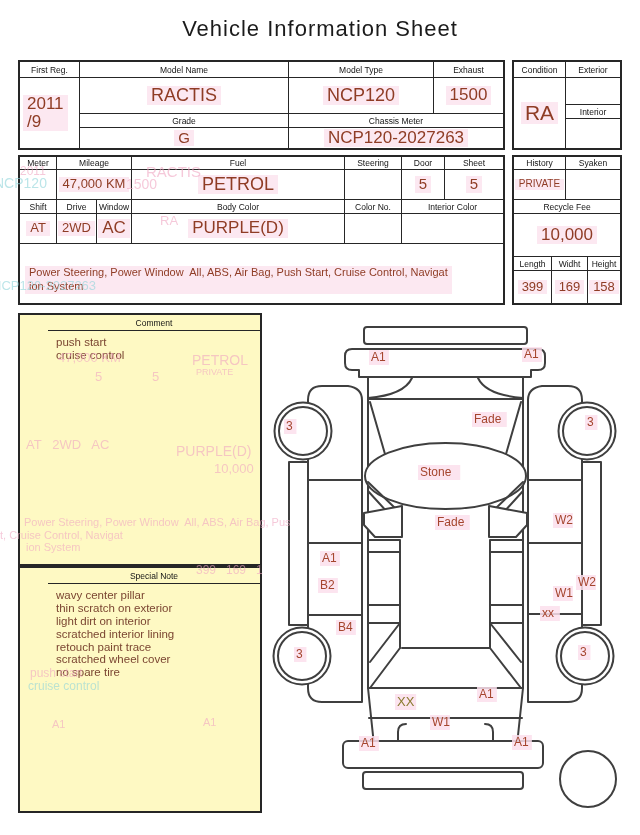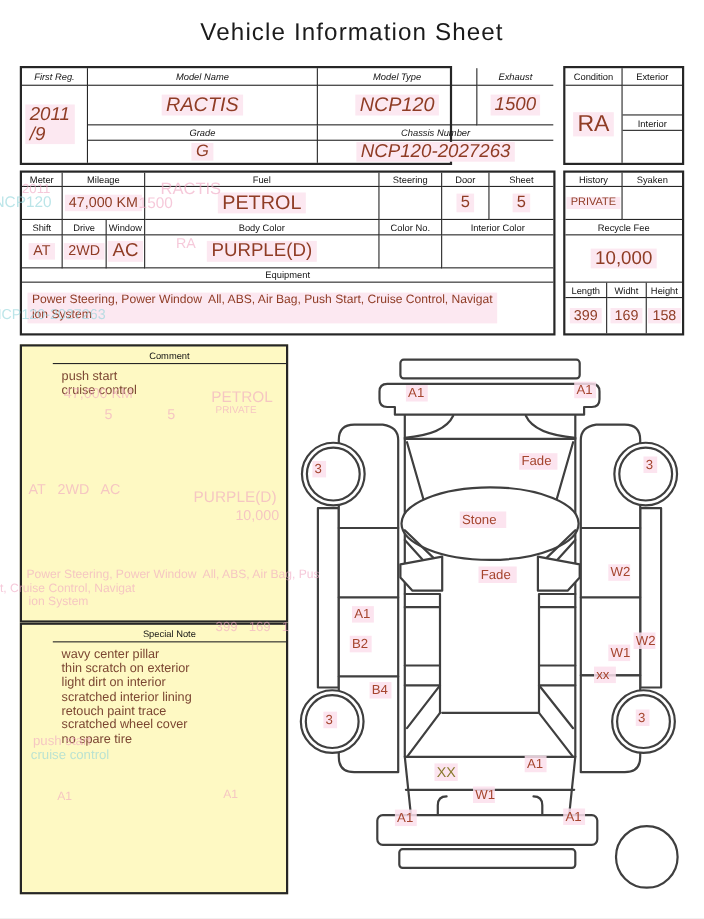--- a/index.html
+++ b/index.html
@@ -25,40 +25,40 @@
   .ghost{position:absolute;white-space:pre;opacity:0.6;}
   svg text{font-family:"Liberation Sans",sans-serif;}
 </style>
 </head>
 <body>
 
 <div class="sheet">
 
   <div class="title">Vehicle Information Sheet</div>
 
-  <div class="tbl" style="left:18px;top:60px;width:393px;height:90px;grid-template-columns:60px 209px 145px 69px;grid-template-rows:16px 36px 14px 20px;font-style:italic;">
+  <div class="tbl" style="left:18px;top:60px;width:487px;height:90px;grid-template-columns:60px 209px 145px 69px;grid-template-rows:16px 36px 14px 20px;">
     <div class="c hd" style="grid-area:1/1/2/2;">First Reg.</div>
     <div class="c hd" style="grid-area:1/2/2/3;">Model Name</div>
     <div class="c hd" style="grid-area:1/3/2/4;">Model Type</div>
     <div class="c hd nr" style="grid-area:1/4/2/5;">Exhaust</div>
     <div class="c val nb left" style="grid-area:2/1/5/2;font-size:17px;padding-left:3px;">
       <span class="vs" style="text-align:left;">2011
 /9</span>
       </div>
     <div class="c val" style="grid-area:2/2/3/3;font-size:18px;">
         <span class="vs">RACTIS</span>
       </div>
     <div class="c val" style="grid-area:2/3/3/4;font-size:18px;">
         <span class="vs">NCP120</span>
       </div>
     <div class="c val nr" style="grid-area:2/4/3/5;font-size:17px;">
         <span class="vs">1500</span>
       </div>
     <div class="c hd" style="grid-area:3/2/4/3;">Grade</div>
-    <div class="c hd nr" style="grid-area:3/3/4/5;">Chassis Number</div>
+    <div class="c hd nr" style="grid-area:3/3/4/5;">Chassis Meter</div>
     <div class="c val nb" style="grid-area:4/2/5/3;font-size:15px;">
         <span class="vs">G</span>
       </div>
     <div class="c val nr nb" style="grid-area:4/3/5/5;font-size:17px;">
         <span class="vs">NCP120-2027263</span>
       </div>
   </div>
 
   <div class="tbl" style="left:512px;top:60px;width:110px;height:90px;grid-template-columns:52px 54px;grid-template-rows:16px 27px 14px 29px;">
     <div class="c hd" style="grid-area:1/1/2/2;">Condition</div>
@@ -105,21 +105,20 @@
         <span class="vs">2WD</span>
       </div>
     <div class="c val" style="grid-area:4/3/5/4;font-size:17px;">
         <span class="vs">AC</span>
       </div>
     <div class="c val" style="grid-area:4/4/5/5;font-size:17px;">
         <span class="vs">PURPLE(D)</span>
       </div>
     <div class="c val" style="grid-area:4/5/5/6;"></div>
     <div class="c val nr" style="grid-area:4/6/5/8;"></div>
-    <div class="c hd nr" style="grid-area:5/1/6/8;">Equipment</div>
     <div class="c val nr nb left topal" style="grid-area:6/1/7/8;font-size:11px;padding:3px 5px;">
       <span class="vs" style="text-align:left;line-height:1.25;">Power Steering, Power Window  All, ABS, Air Bag, Push Start, Cruise Control, Navigat
 ion System</span>
       </div>
   </div>
 
   <div class="tbl" style="left:512px;top:155px;width:110px;height:150px;grid-template-columns:38px 14px 22px 32px;grid-template-rows:13px 30px 14px 43px 14px 32px;">
     <div class="c hd" style="grid-area:1/1/2/3;">History</div>
     <div class="c hd nr" style="grid-area:1/3/2/5;">Syaken</div>
     <div class="c val" style="grid-area:2/1/3/3;font-size:10px;">

